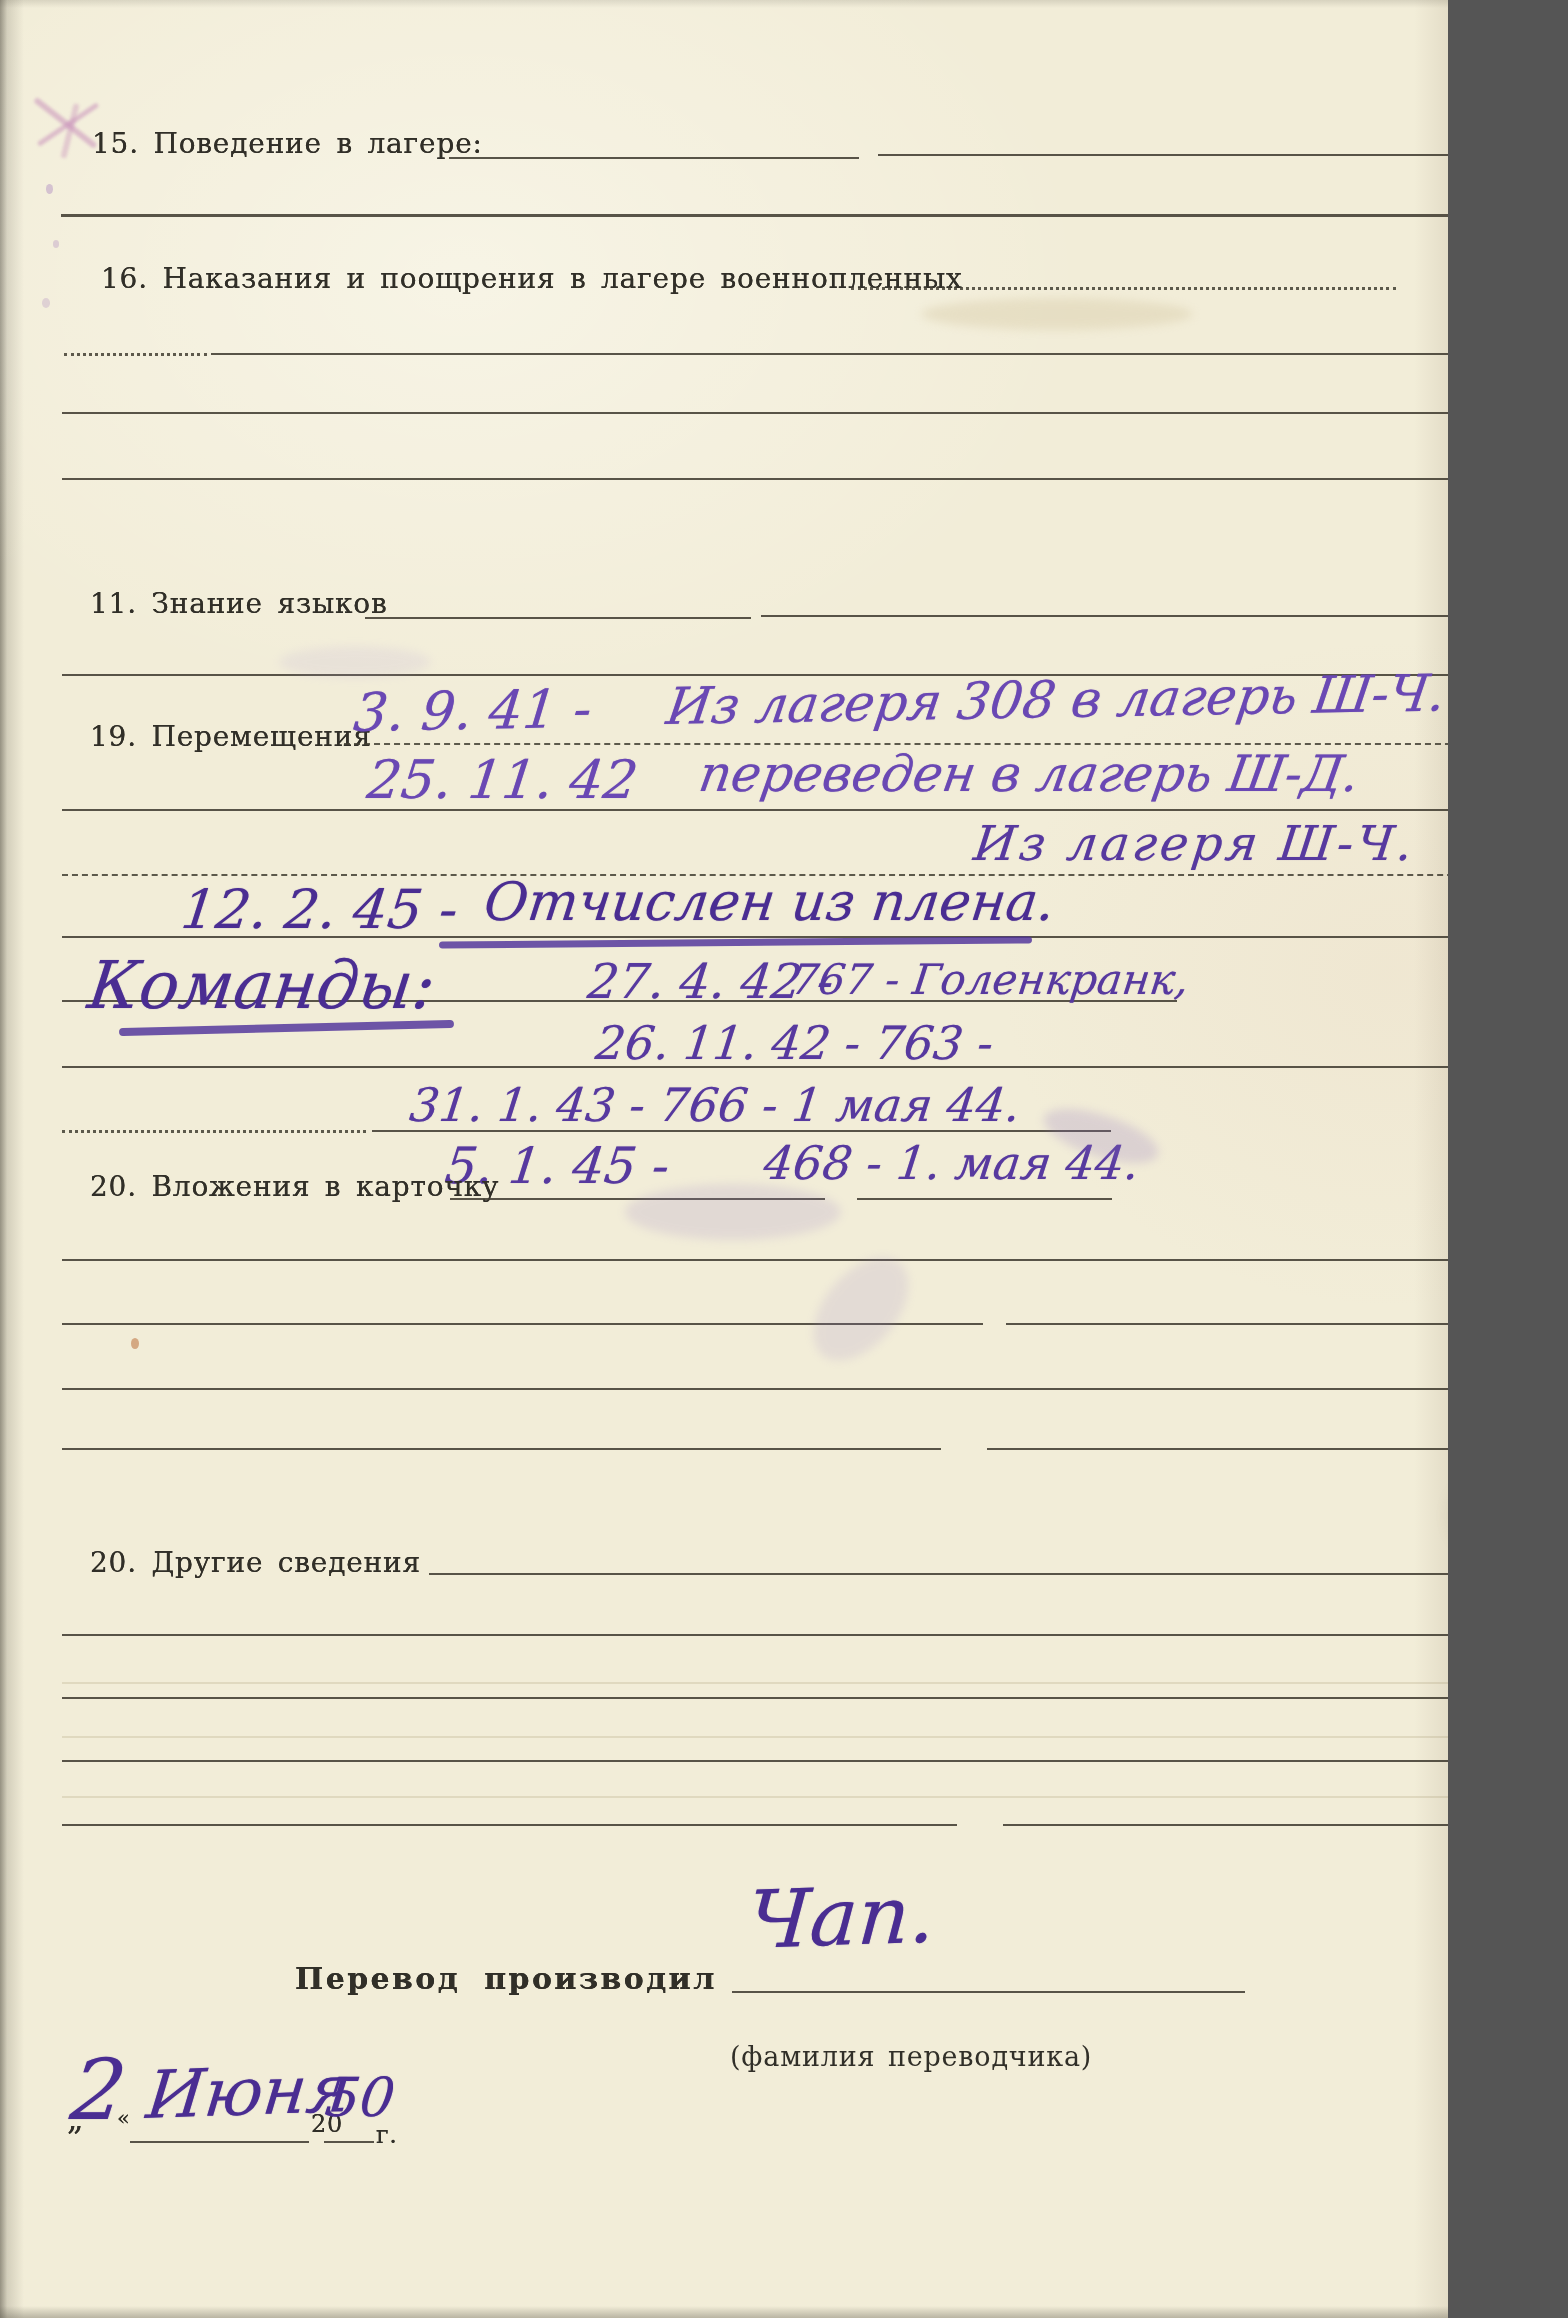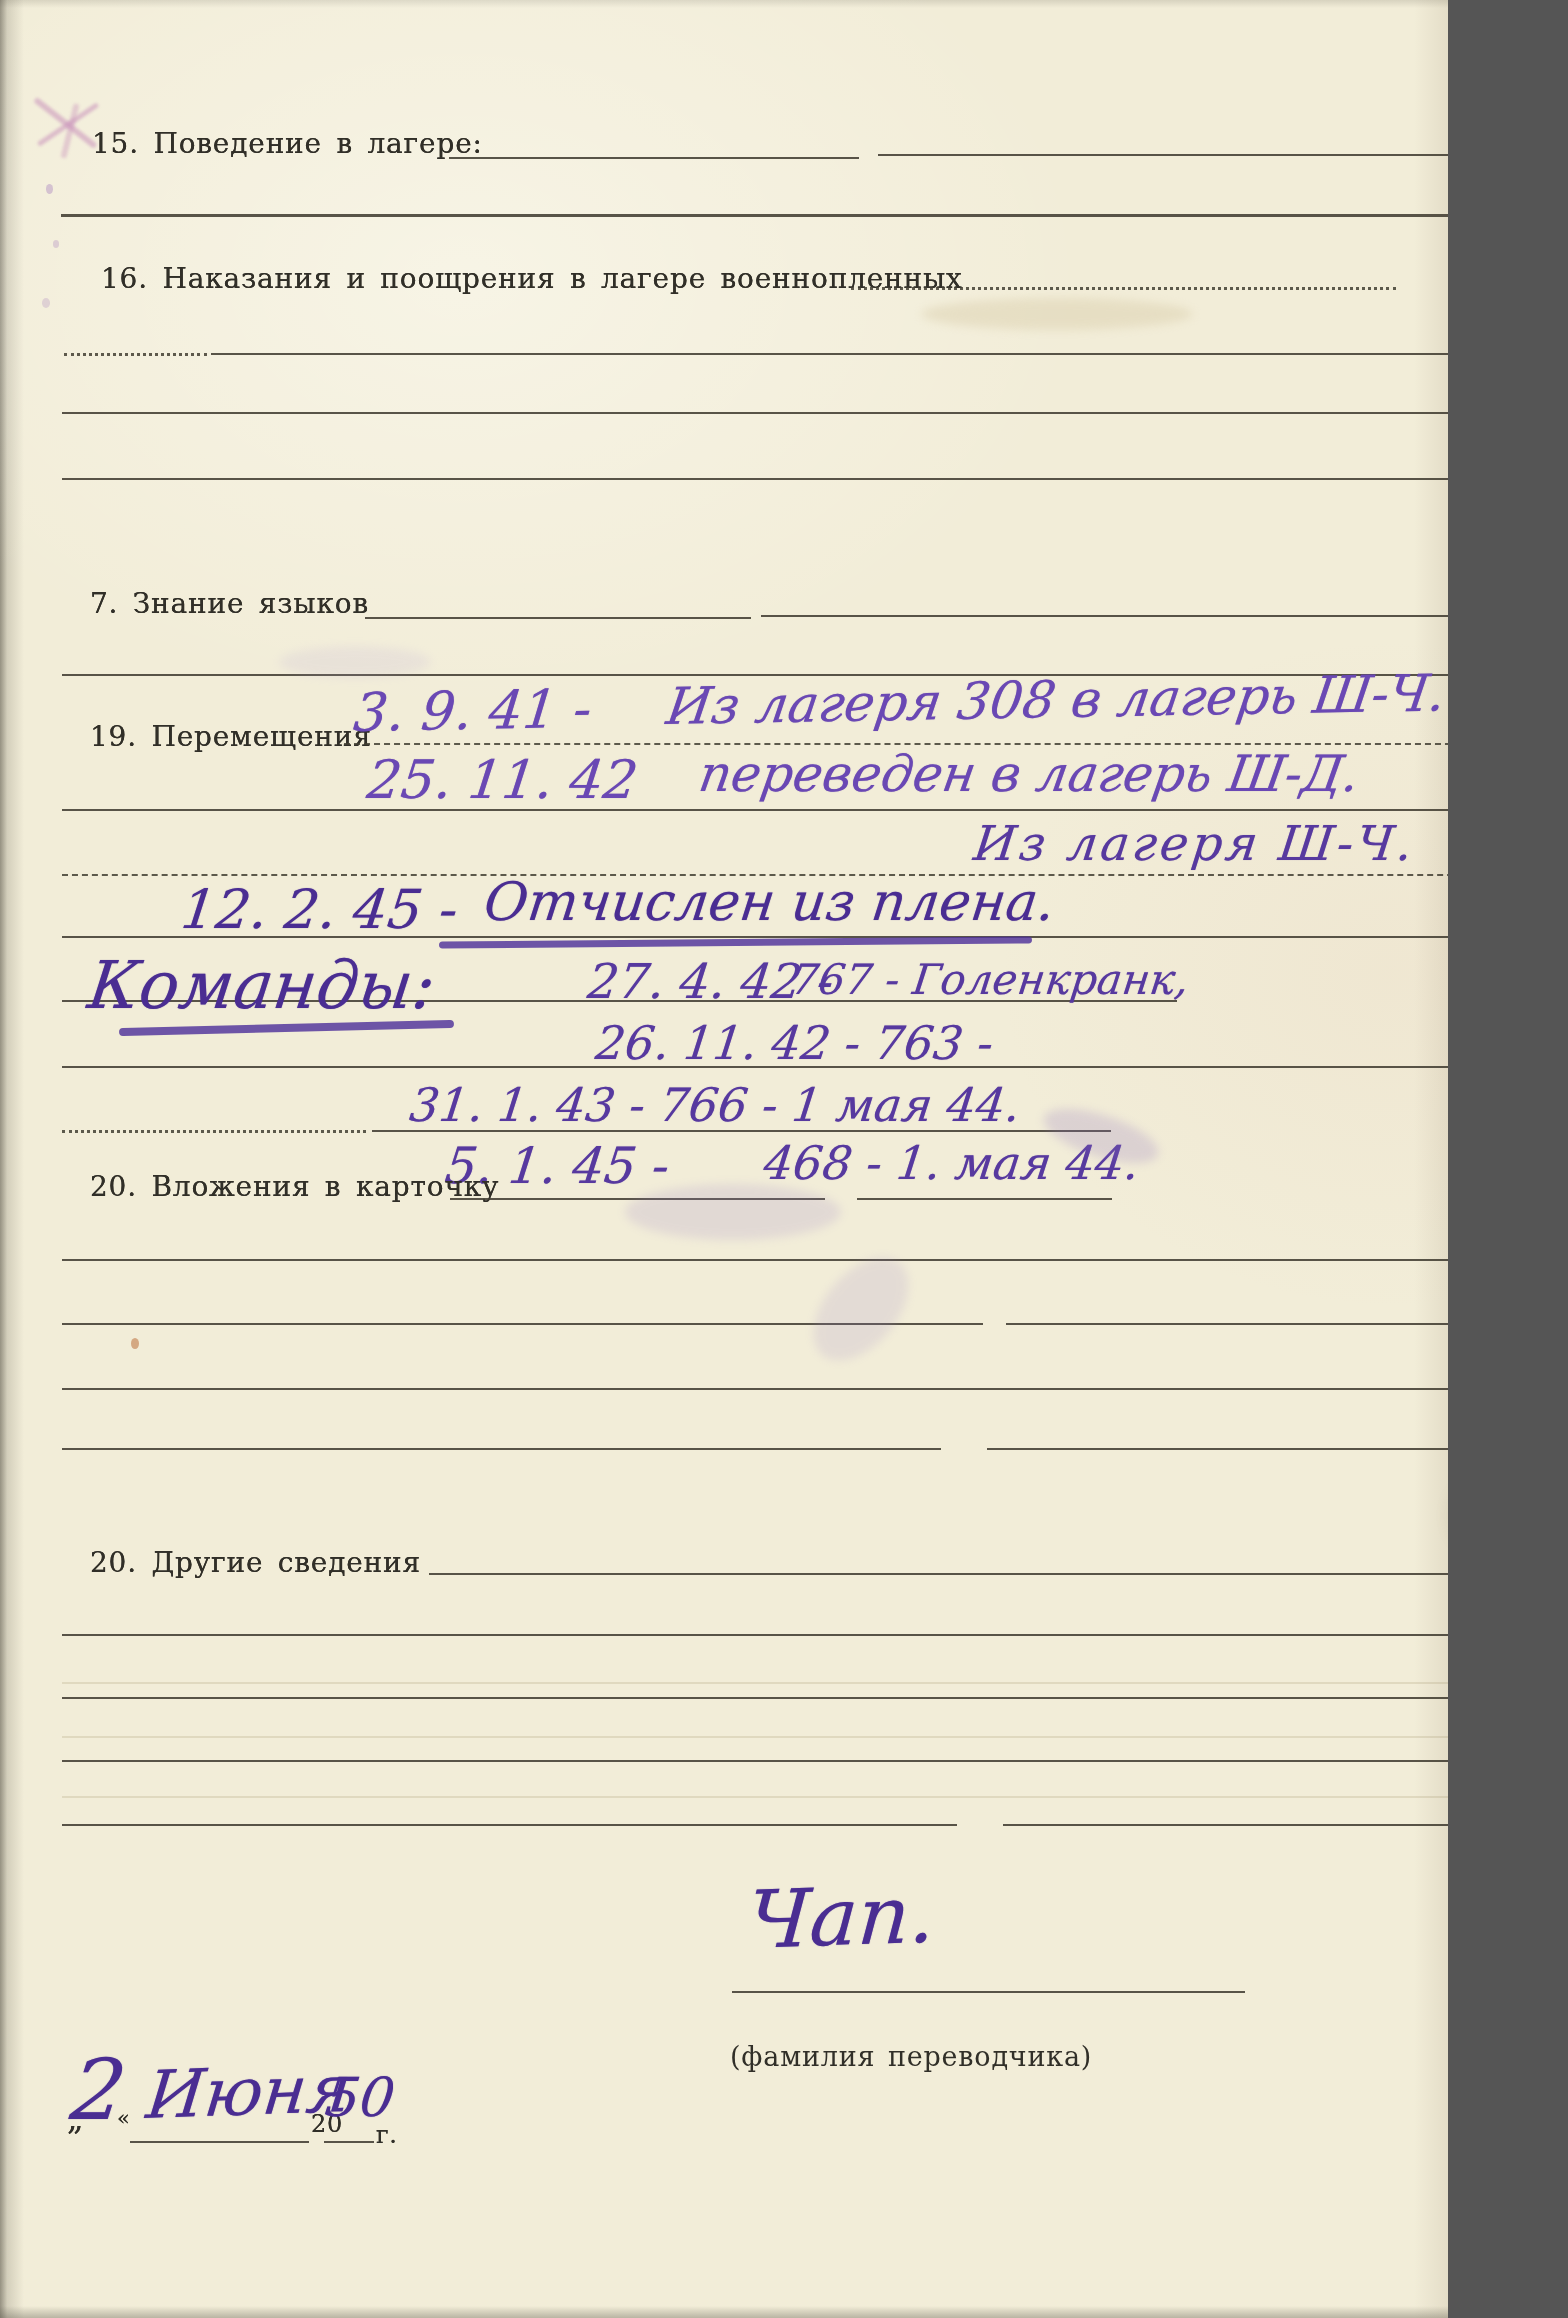--- a/index.html
+++ b/index.html
@@ -56,21 +56,21 @@
   <i class="rule" style="left:878px;top:154px;width:605px;"></i>
   <i class="rule thick" style="left:61px;top:214px;width:1422px;"></i>
 
   <span class="lbl" style="left:90px;top:262px;margin-left:11px;">16. Наказания и поощрения в лагере военнопленных</span>
   <i class="rule dotted" style="left:851px;top:287px;width:545px;"></i>
   <i class="rule dotted" style="left:64px;top:353px;width:143px;"></i>
   <i class="rule" style="left:211px;top:353px;width:1272px;"></i>
   <i class="rule" style="left:62px;top:412px;width:1421px;"></i>
   <i class="rule" style="left:62px;top:478px;width:1421px;"></i>
 
-  <span class="lbl" style="left:90px;top:587px;">7. Знание языков</span>
+  <span class="lbl" style="left:90px;top:587px;">11. Знание языков</span>
   <i class="rule" style="left:365px;top:617px;width:386px;"></i>
   <i class="rule" style="left:761px;top:615px;width:721px;"></i>
   <i class="rule" style="left:62px;top:674px;width:1421px;"></i>
 
   <span class="lbl" style="left:90px;top:720px;">19. Перемещения</span>
   <i class="rule dashed" style="left:344px;top:743px;width:1137px;"></i>
   <i class="rule" style="left:62px;top:809px;width:1421px;"></i>
   <i class="rule dashed" style="left:62px;top:874px;width:1421px;"></i>
   <i class="rule" style="left:62px;top:936px;width:1421px;"></i>
   <i class="rule" style="left:62px;top:1000px;width:1115px;"></i>
@@ -116,20 +116,21 @@
   <i class="rule" style="left:429px;top:1573px;width:1054px;"></i>
   <i class="rule" style="left:62px;top:1634px;width:1421px;"></i>
   <i class="rule ghost" style="left:62px;top:1682px;width:1421px;"></i>
   <i class="rule" style="left:62px;top:1697px;width:1421px;"></i>
   <i class="rule ghost" style="left:62px;top:1736px;width:1421px;"></i>
   <i class="rule" style="left:62px;top:1760px;width:1421px;"></i>
   <i class="rule ghost" style="left:62px;top:1796px;width:1421px;"></i>
   <i class="rule" style="left:62px;top:1824px;width:895px;"></i>
   <i class="rule" style="left:1003px;top:1824px;width:481px;"></i>
 
+  <span class="lbl bold" style="left:295px;top:1961px;">Перевод производил</span>
   <i class="rule" style="left:732px;top:1991px;width:513px;"></i>
   <span class="hw dark" style="left:745px;top:1874px;font-size:80px;transform:skewX(-6deg) rotate(-2deg);">Чап.</span>
   <span class="lbl small" style="left:730px;top:1996px;">(фамилия переводчика)</span>
 
   <span class="hw dark" style="left:66px;top:2041px;font-size:84px;">2</span>
   <span class="lbl" style="left:67px;top:2100px;font-size:32px;">„</span>
   <span class="lbl" style="left:117px;top:2106px;font-size:21px;">«</span>
   <span class="hw dark" style="left:143px;top:2057px;font-size:66px;transform:skewX(-8deg) rotate(-2deg);">Июня</span>
   <i class="rule" style="left:130px;top:2141px;width:179px;"></i>
   <span class="lbl" style="left:311px;top:2110px;font-size:24px;">20</span>

